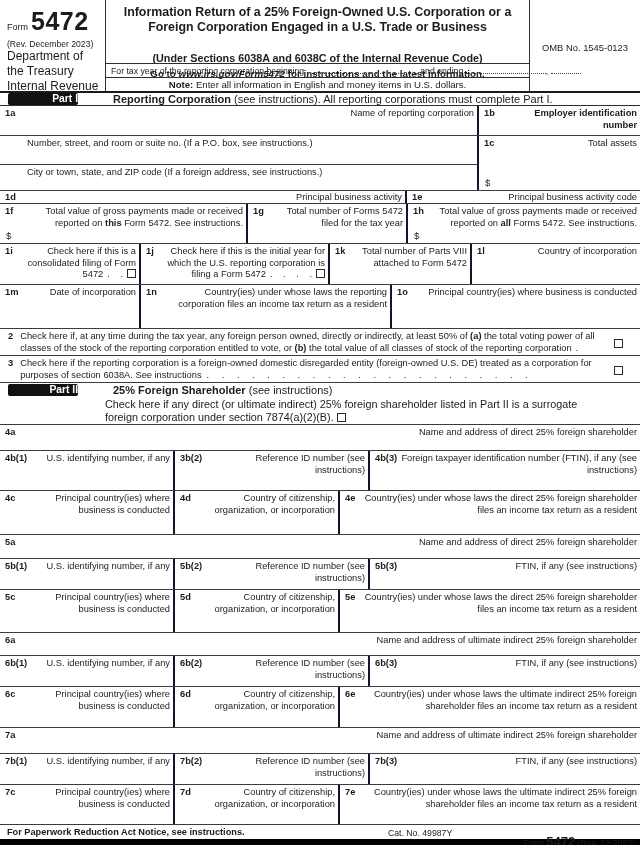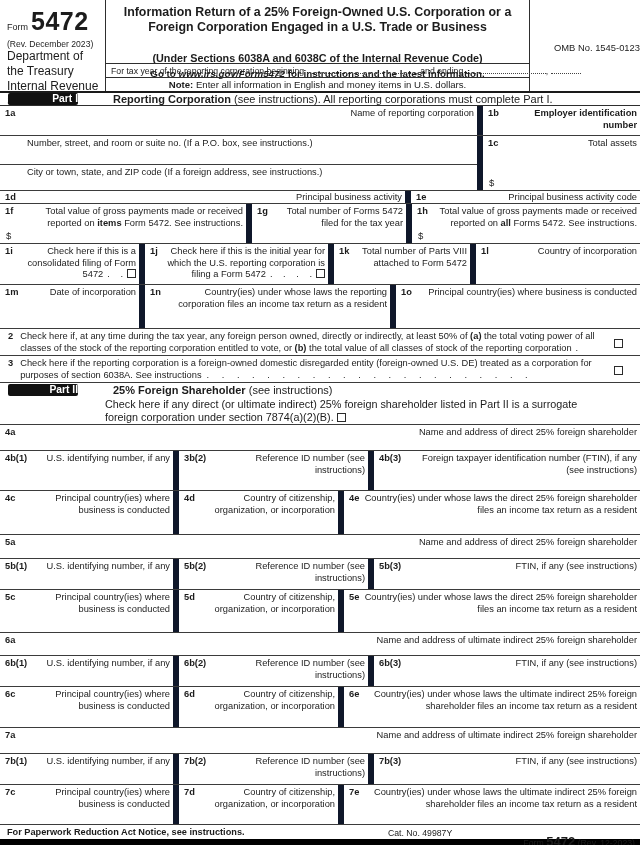--- a/index.html
+++ b/index.html
@@ -17,32 +17,32 @@
   .agency { margin-top:auto; font-size:12px; line-height:1.25; }
   .hdr-mid { width:424px; border-right:1px solid #2e2e2e; display:flex; flex-direction:column; }
   .title-block { height:63px; text-align:center; padding-top:5px; }
   .t1 { font-size:12.4px; font-weight:700; line-height:1.22; }
   .t2 { font-size:10.8px; font-weight:700; margin-top:17px; }
   .t3 { font-size:9.8px; font-weight:700; margin-top:4px; }
   .t3 i { font-style:italic; }
   .taxyear { border-top:1px solid #2e2e2e; font-size:8.7px; padding:2px 4px 1px 5px; white-space:nowrap; }
   .dotfill { display:inline-block; border-bottom:1.5px dotted #444; height:8px; vertical-align:baseline; }
   .note { border-top:1px solid #2e2e2e; font-size:9.6px; text-align:center; padding-top:1px; flex:1; }
-  .hdr-right { flex:1; text-align:right; padding-top:42px; font-size:9.4px; }
+  .hdr-right { flex:1; text-align:center; padding-top:42px; font-size:9.4px; }
 
   
   .partbar { height:13px; border-bottom:1px solid #2e2e2e; display:flex; align-items:center; }
   .ptab { background:#111; color:#fff; font-weight:700; font-size:10.3px; width:70px; height:12px; line-height:12px; text-align:right; margin-left:8px; border-radius:2px 2px 2px 2px; }
   .phead { margin-left:35px; font-size:11px; white-space:nowrap; }
   .phead b { font-weight:700; }
 
   
   .row { display:flex; border-bottom:1px solid #3b3b3b; overflow:hidden; }
   .cell { position:relative; padding:2px 3px 0 5px; overflow:hidden;text-align:right; }
-  .cell + .cell, .cell.bl { border-left:6px solid #0f172a; }
+  .cell + .cell, .cell.bl { border-left:2px solid #0f172a; }
   .fld { display:flex; font-size:9.3px; line-height:1.24; }
   .fn { font-weight:700; margin-right:4px; white-space:nowrap; }
   .ft { flex:1; }
   .boldlabel .ft { font-weight:700; }
   .subrow { padding:2px 3px 0 27px; font-size:9.3px; overflow:hidden; }
   .dollar { position:absolute; bottom:2px; left:6px; font-size:9.5px; }
   .cb { display:inline-block; width:9px; height:9px; border:1.2px solid #2b2b2b; background:#fff; vertical-align:-1px; }
   .ldr { word-spacing:8px; margin:0 4px; }
   .ldr3 { word-spacing:10px; margin-left:5px; white-space:nowrap; }
   .numrow { position:relative; border-bottom:1px solid #3b3b3b; overflow:hidden; }
@@ -146,21 +146,21 @@
           <span class="fn">1e</span>
           <span class="ft">Principal business activity code</span>
         </div>
       </div>
   </div>
 
   <div class="row" style="height:40px">
     <div class="cell" style="width:246px">
       <div class="fld">
           <span class="fn">1f</span>
-          <span class="ft"><span>Total value of gross payments made or received reported on </span><b>items</b><span> Form 5472. See instructions.</span></span>
+          <span class="ft"><span>Total value of gross payments made or received reported on </span><b>this</b><span> Form 5472. See instructions.</span></span>
         </div>
       <span class="dollar">$</span>
     </div>
     <div class="cell" style="width:160px">
         <div class="fld">
           <span class="fn">1g</span>
           <span class="ft">Total number of Forms 5472 filed for the tax year</span>
         </div>
       </div>
     <div class="cell" style="flex:1">

